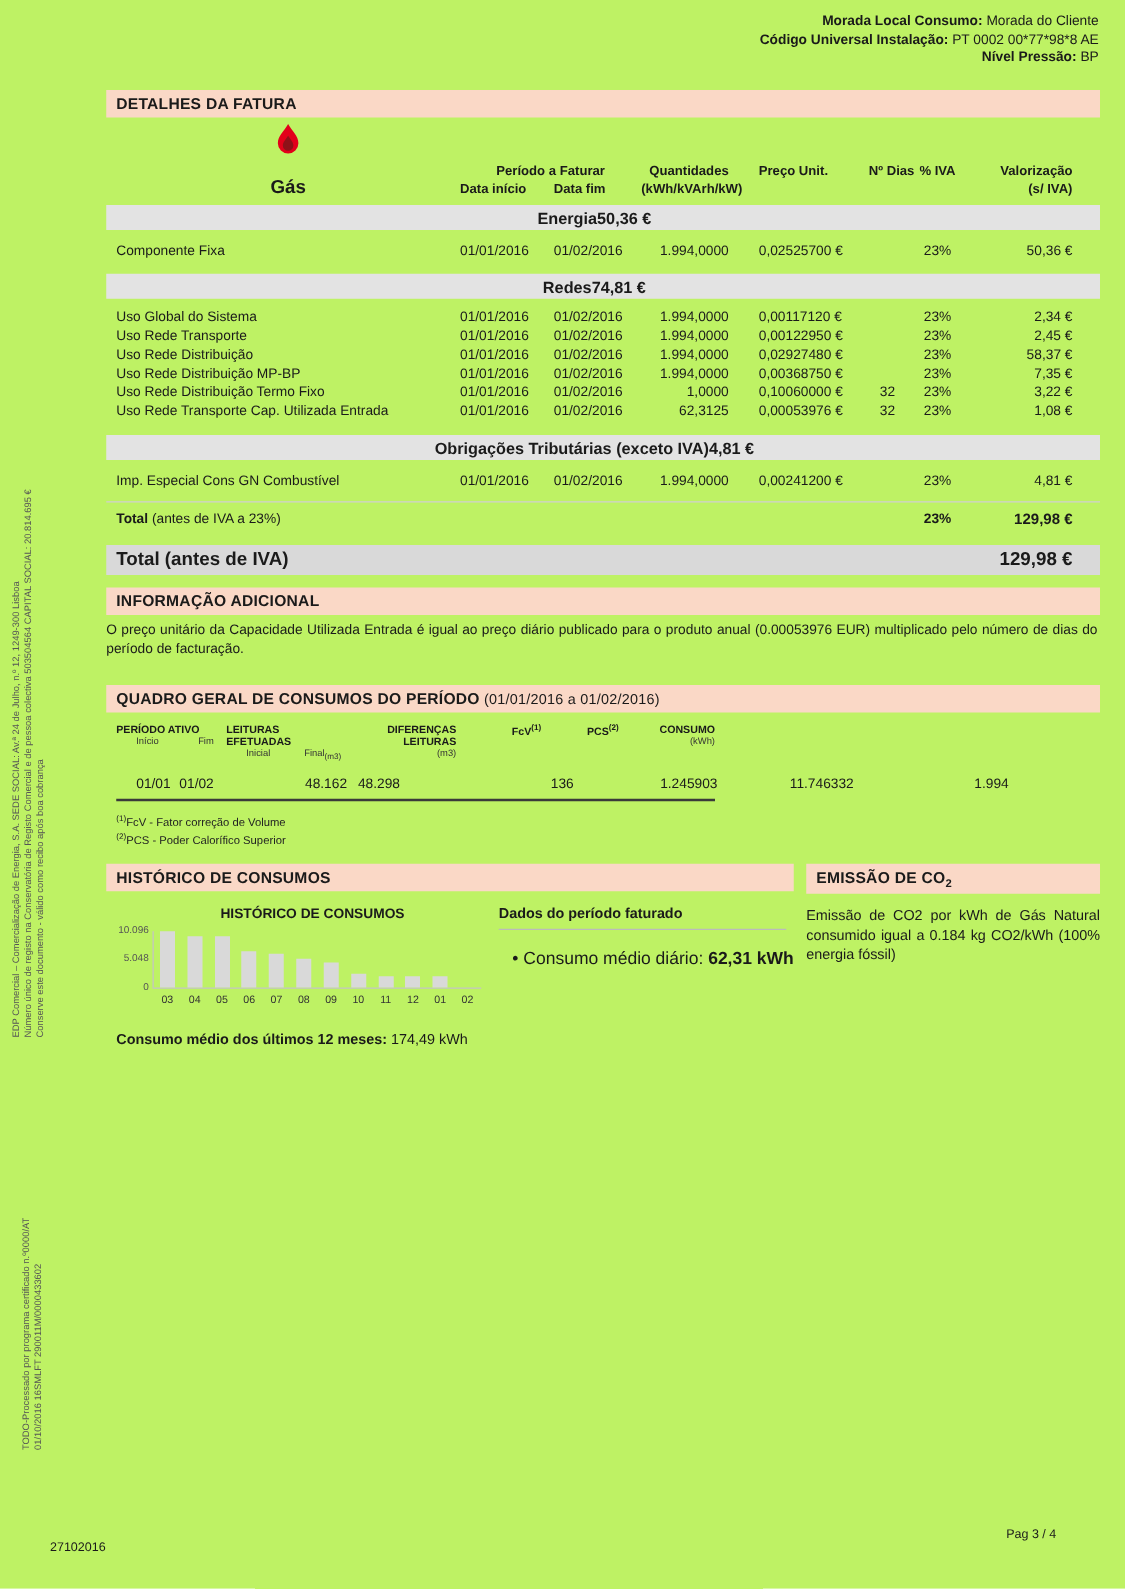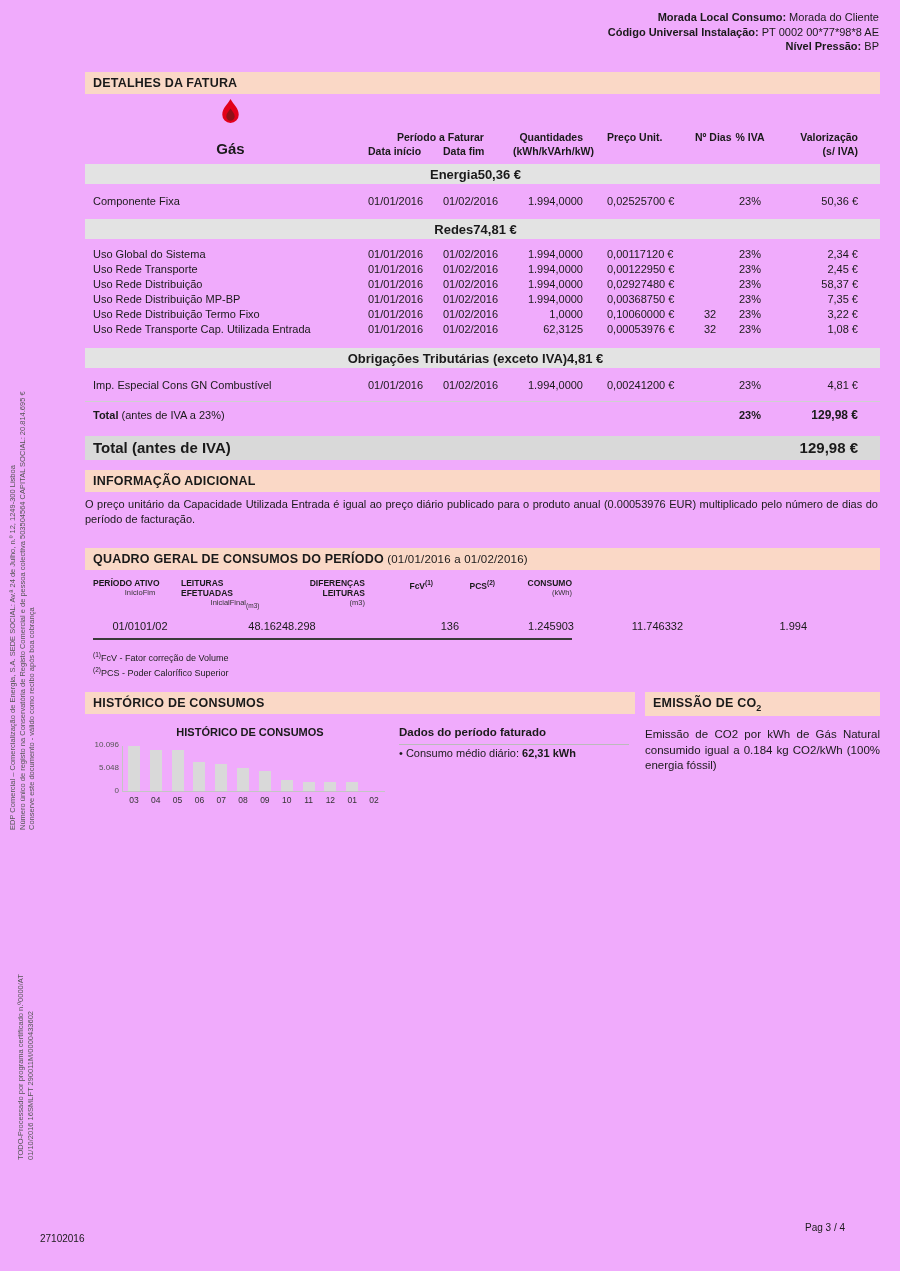--- a/index.html
+++ b/index.html
@@ -1,17 +1,17 @@
 <!DOCTYPE html>
 <html><head>
 <meta charset="utf-8">
 <style>
   * { margin:0; padding:0; box-sizing:border-box; }
   html,body { width:900px; height:1271px; background:#ffffff; font-family:"Liberation Sans", sans-serif; color:#1a1a1a; }
-  .page { position:relative; width:900px; height:1271px; overflow:hidden; background:#f0abfc; }
+  .page { position:relative; width:900px; height:1271px; overflow:hidden; background:#bef264; }
 
   
   .top-header { position:absolute; top:10px; right:21px; text-align:right; font-size:11px; line-height:14.5px; }
   .top-header b { font-weight:bold; }
 
   
   .vtext { position:absolute; transform:rotate(-90deg); transform-origin:0 0; font-size:7.5px; line-height:9.5px; color:#555; white-space:nowrap; }
   .vtext1 { left:8px; top:830px; }
   .vtext2 { left:16px; top:1160px; }
 
@@ -52,41 +52,41 @@
   .quadro-bar { margin-top:21px; }
   .quadro-bar .period { font-weight:normal; font-size:11.5px; }
   .contador { font-size:10.5px; margin-top:8px; padding-left:8px; }
   .contador b { font-weight:bold; }
 
   .qt { width:487px; padding-left:8px; margin-top:8px; }
   .qt-grid { display:grid; grid-template-columns:88px 92px 92px 68px 62px 77px; }
   .qt-head { font-size:8.5px; font-weight:bold; line-height:10px; }
   .qt-sub { font-size:7.5px; font-weight:normal; color:#333; }
   .qt-right { text-align:right; }
-  .flex2 { display:flex; justify-content:center; padding-right:10px;padding-left:16px; }
+  .flex2 { display:flex; justify-content:space-between; padding-right:10px;padding-left:16px; }
   .qt-data { font-size:11px; margin-top:9px; padding-bottom:6px; border-bottom:2px solid #3a3a3a;gap:47px; }
   sup, sub.unit { font-size:6.5px; }
   .footnotes { font-size:9px; line-height:12px; margin-top:9px; padding-left:8px; color:#222; }
 
   .two-col { display:grid; grid-template-columns:550px 235px; column-gap:10px; margin-top:13px; }
   .left-inner { display:grid; grid-template-columns:300px 1fr; column-gap:14px; margin-top:10px; }
 
   
   .chart-title { font-size:11px; font-weight:bold; text-align:center; margin:2px 0 8px 30px; }
   .chart-plot { display:flex; margin-left:4px; }
   .y-area { position:relative; width:34px; border-right:1px solid #c4c4c4; }
   .y-tick { position:absolute; right:3px; font-size:8px; color:#555; }
   .bars { flex:1; display:flex; align-items:flex-end; height:46px; border-bottom:1px solid #c4c4c4; }
   .bar-col { flex:1; display:flex; justify-content:center; align-items:flex-end; height:100%; }
   .bar { width:12px; }
   .x-labels { display:flex; margin-left:38px; margin-top:3px; }
   .x-lab { flex:1; text-align:center; font-size:8.5px; color:#333; }
 
   .dados-title { font-size:11.5px; font-weight:bold; padding-bottom:6px; border-bottom:1px solid #bbb; margin-top:2px; width:230px; }
-  .dados-line { font-size:11px; margin-top:2px; }
+  .dados-line { font-size:14px; margin-top:14px;text-align:right; }
   .dados-line b { font-weight:bold; }
 
   .consumo12 { font-size:11.5px; margin-top:22px; padding-left:8px; }
   .consumo12 b { font-weight:bold; }
 
   .emissao-text { font-size:11.5px; line-height:15.5px; margin-top:11px; text-align:justify; }
 
   .footer-page { position:absolute; top:1222px; right:55px; font-size:10px; }
   .footer-date { position:absolute; top:1233px; left:40px; font-size:10px; }
 </style>
@@ -382,20 +382,21 @@
                 <div class="x-lab">12</div>
                 <div class="x-lab">01</div>
                 <div class="x-lab">02</div>
               </div>
           </div>
           <div>
             <div class="dados-title">Dados do período faturado</div>
             <div class="dados-line"><span>• Consumo médio diário: </span><b>62,31 kWh</b></div>
           </div>
         </div>
+        <div class="consumo12"><b>Consumo médio dos últimos 12 meses: </b><span>174,49 kWh</span></div>
       </div>
       <div>
         <div class="section-bar"><span>EMISSÃO DE CO</span><sub class="unit" style="font-size:9px">2</sub></div>
         <div class="emissao-text">Emissão de CO2 por kWh de Gás Natural consumido igual a 0.184 kg CO2/kWh (100% energia fóssil)</div>
       </div>
     </div>
 
   </div>
 
   <div class="footer-page">Pag  3 / 4</div>

